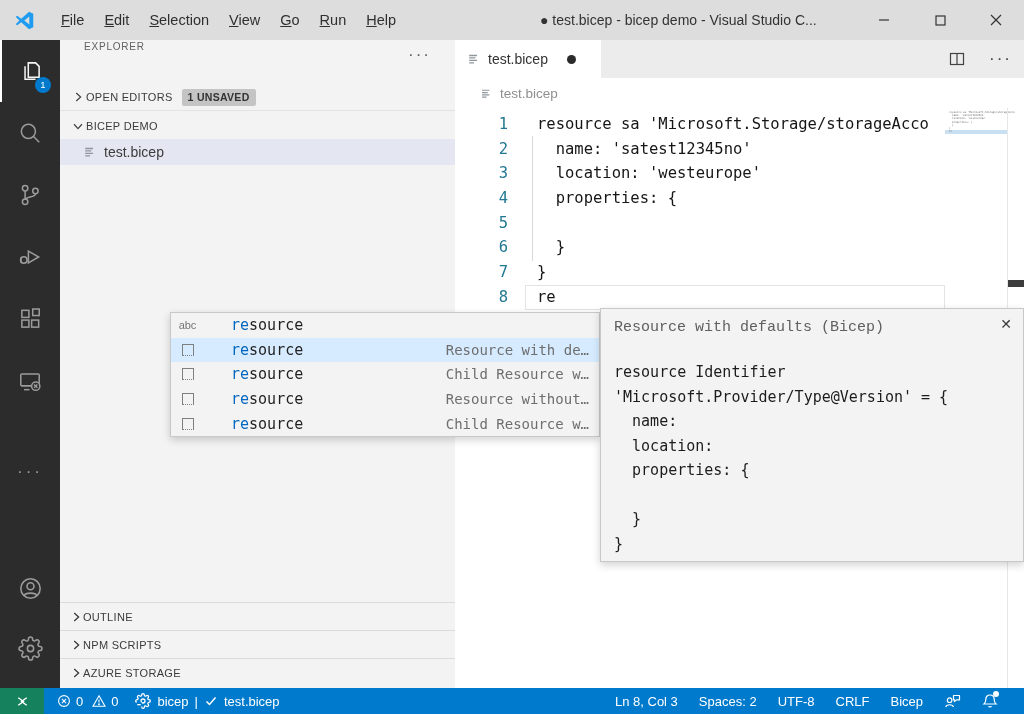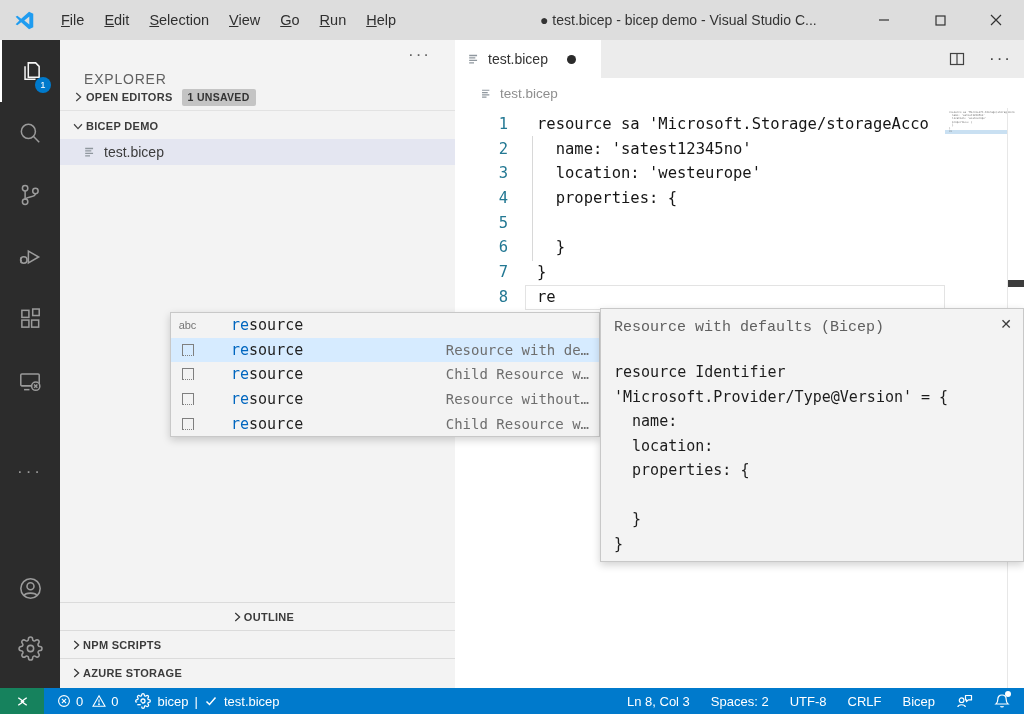--- a/index.html
+++ b/index.html
@@ -29,35 +29,35 @@
   .ab-item.active { color:#F6F6F6; border-left:2px solid #fff; }
   .ab-badge { position:absolute; right:9px; bottom:9px; width:16px; height:16px; border-radius:50%;
     background:var(--badge-bg,#007ACC); color:#fff; font-size:9.5px; line-height:16px; text-align:center; }
   .ab-more { position:absolute; top:407px; left:0; width:60px; height:50px; display:flex;
     align-items:center; justify-content:center; color:#9B9B9B; font-size:17px; letter-spacing:3px; }
   .ab-bottom { position:absolute; bottom:10px; left:0; width:60px; }
   .ab-bottom .ab-item { height:60px; }
 
   
   .sidebar { position:absolute; left:60px; top:40px; width:395px; height:648px; background:#F3F3F3; }
-  .sb-title { position:absolute; left:24px; top:31px; font-size:14px; letter-spacing:0.8px; color:#616161; }
+  .sb-title { position:absolute; left:24px; top:1px; font-size:10px; letter-spacing:0.8px; color:#616161; }
   .sb-actions { position:absolute; right:24px; top:5px; color:#616161; font-size:17px; letter-spacing:2px; }
   .sb-row { position:absolute; left:0; width:395px; height:27px; display:flex; align-items:center; padding-left:9px; }
   .sb-row .chev { width:17px; display:flex; justify-content:center; color:#424242; flex:none; }
-  .sb-section-label { font-size:11px; font-weight:700; color:#3B3B3B; letter-spacing:0.3px; }
+  .sb-section-label { font-size:11px; font-weight:400; color:#3B3B3B; letter-spacing:0.3px; }
   .row-open-editors { top:44px; border-bottom:1px solid #E2E2E2; }
   .unsaved-badge { margin-left:9px; background:#C4C4C4; color:#333; font-size:10.5px; font-weight:600;
     padding:2.5px 6px; border-radius:2px; letter-spacing:0.3px; }
   .row-folder { top:72px; }
   .row-file { top:99px; height:26px; background:var(--file-selected-bg,#E4E6F1); padding-left:23px; gap:7px;
     font-size:14px; color:#3C3C3C; }
   .file-icon { color:#8F979E; flex:none; }
   .sb-section { position:absolute; left:0; width:395px; height:28px; border-top:1px solid #DBDBDB;
     display:flex; align-items:center; padding-left:9px; background:#F3F3F3; }
-  .sec-outline { top:562px;justify-content:center; } .sec-npm { top:590px; } .sec-azure { top:618px; }
+  .sec-outline { top:562px; } .sec-npm { top:590px; } .sec-azure { top:618px; }
 
   
   .editor-root { position:absolute; left:455px; top:40px; width:569px; height:648px; background:#fff; }
   .tabbar { position:absolute; left:0; top:0; width:569px; height:38px; background:#ECECEC; }
   .tab { position:absolute; left:0; top:0; width:146px; height:38px; background:#fff;
     display:flex; align-items:center; padding:0 12px; gap:7px; }
   .tab-label { font-size:14px; color:#333; }
   .dirty-dot { width:9px; height:9px; border-radius:50%; background:#2b2b2b; margin-left:12px; }
   .editor-actions { position:absolute; right:12px; top:0; height:38px; display:flex; gap:24px; align-items:center; color:#424242; }
   .ea-more { font-size:17px; letter-spacing:2px; line-height:38px; }
@@ -99,21 +99,21 @@
   .doc-code { margin:24px 0 0 13px; }
   .doc-line { height:24.5px; line-height:24.5px; white-space:pre; font-family:"DejaVu Sans Mono",monospace;
     font-size:15px; color:#1C1C1C; }
   .doc-close { position:absolute; top:6px; right:11px; font-size:14px; color:#3c3c3c; line-height:18px; }
 
   
   .statusbar { position:absolute; left:0; bottom:0; width:1024px; height:26px;
     background:var(--statusbar-bg,#007ACC); color:#fff; display:flex; align-items:center; font-size:13px; }
   .remote { width:44px; height:26px; background:var(--remote-bg,#16825D); display:flex; align-items:center; justify-content:center; flex:none; }
   .sb-group { display:flex; align-items:center; gap:5px; margin-left:13px; white-space:nowrap; }
-  .sb-right { margin-left:auto; display:flex; align-items:center; gap:21px; padding-right:14px; white-space:nowrap; }
+  .sb-right { margin-left:auto; display:flex; align-items:center; gap:21px; padding-right:26px; white-space:nowrap; }
   .bell-wrap { position:relative; }
   .bell-dot { position:absolute; right:-1px; top:-2px; width:6px; height:6px; border-radius:50%; background:#fff; }
 </style>
 </head>
 <body>
 
 <div class="titlebar">
   <span class="vscode-logo">
     <svg width="21" height="21" viewBox="0 0 24 24">
         <path fill="#1F9CF0" fill-rule="evenodd" d="M17.2 1.9 22 4.2v15.6l-4.8 2.3-9-8.1-4.4 3.4-1.9-1 4.3-4.4-4.3-4.4 1.9-1 4.4 3.4 9-8.1zm.3 5.6-5.7 4.5 5.7 4.5v-9z"></path>

